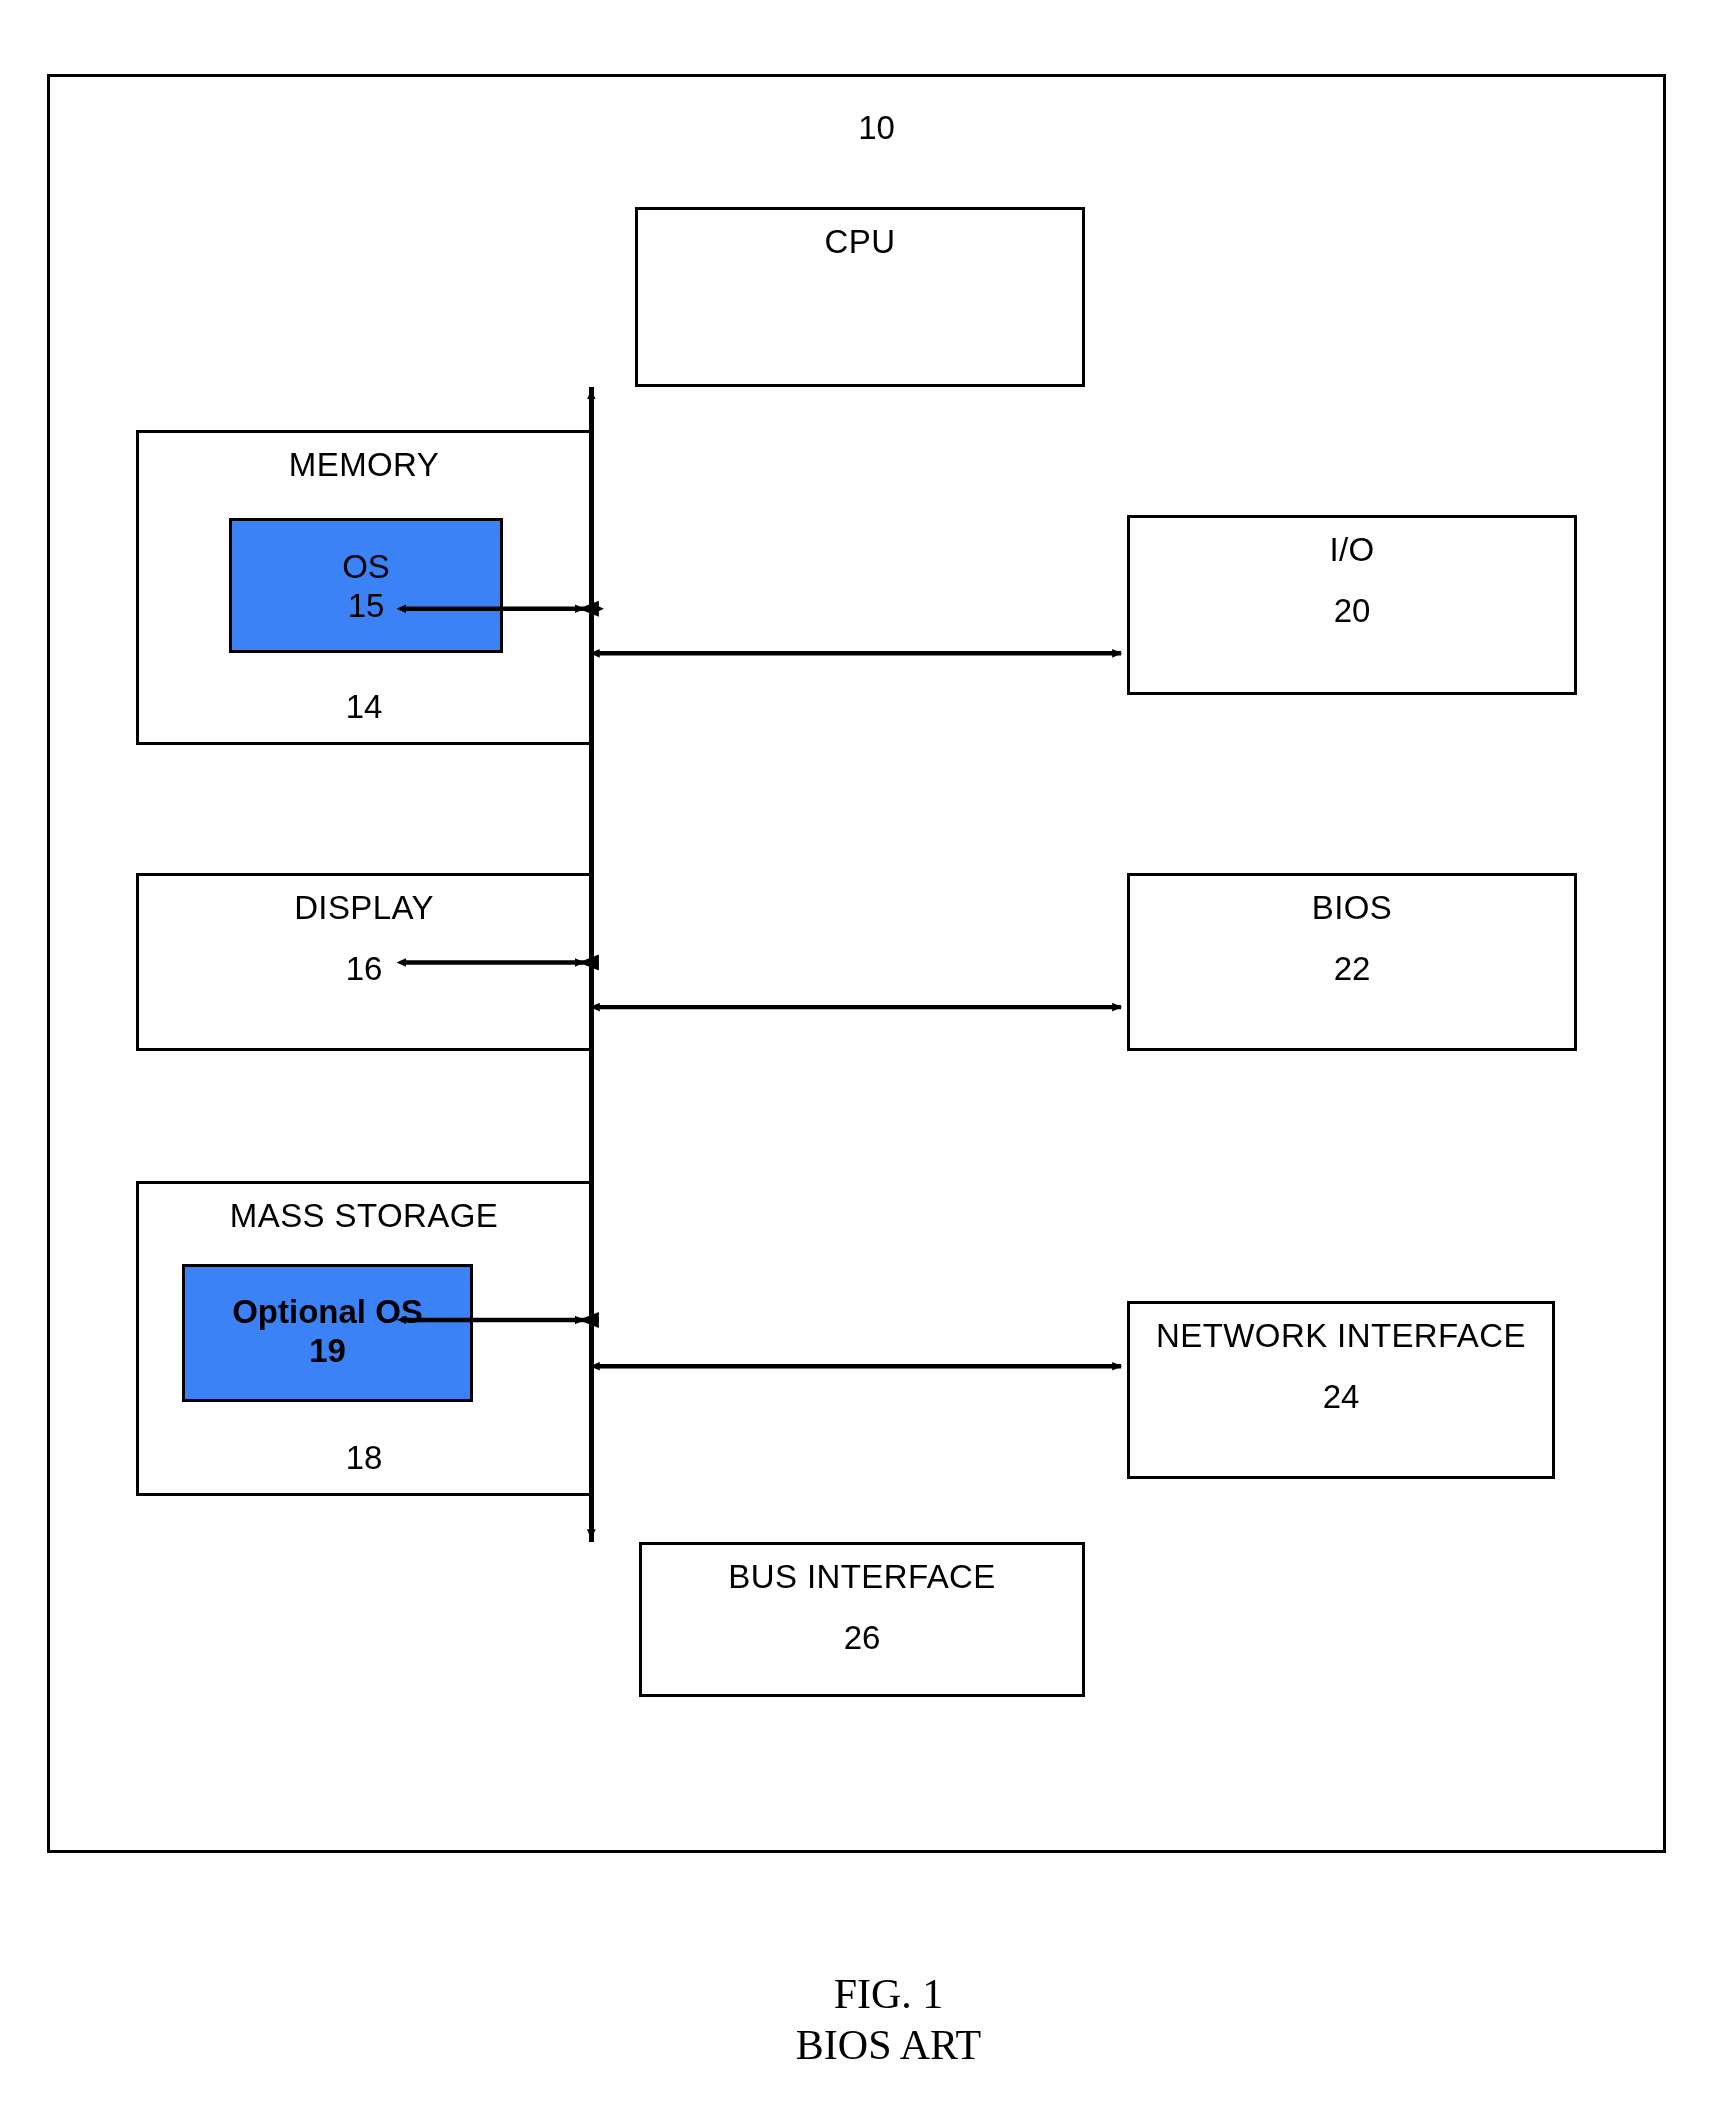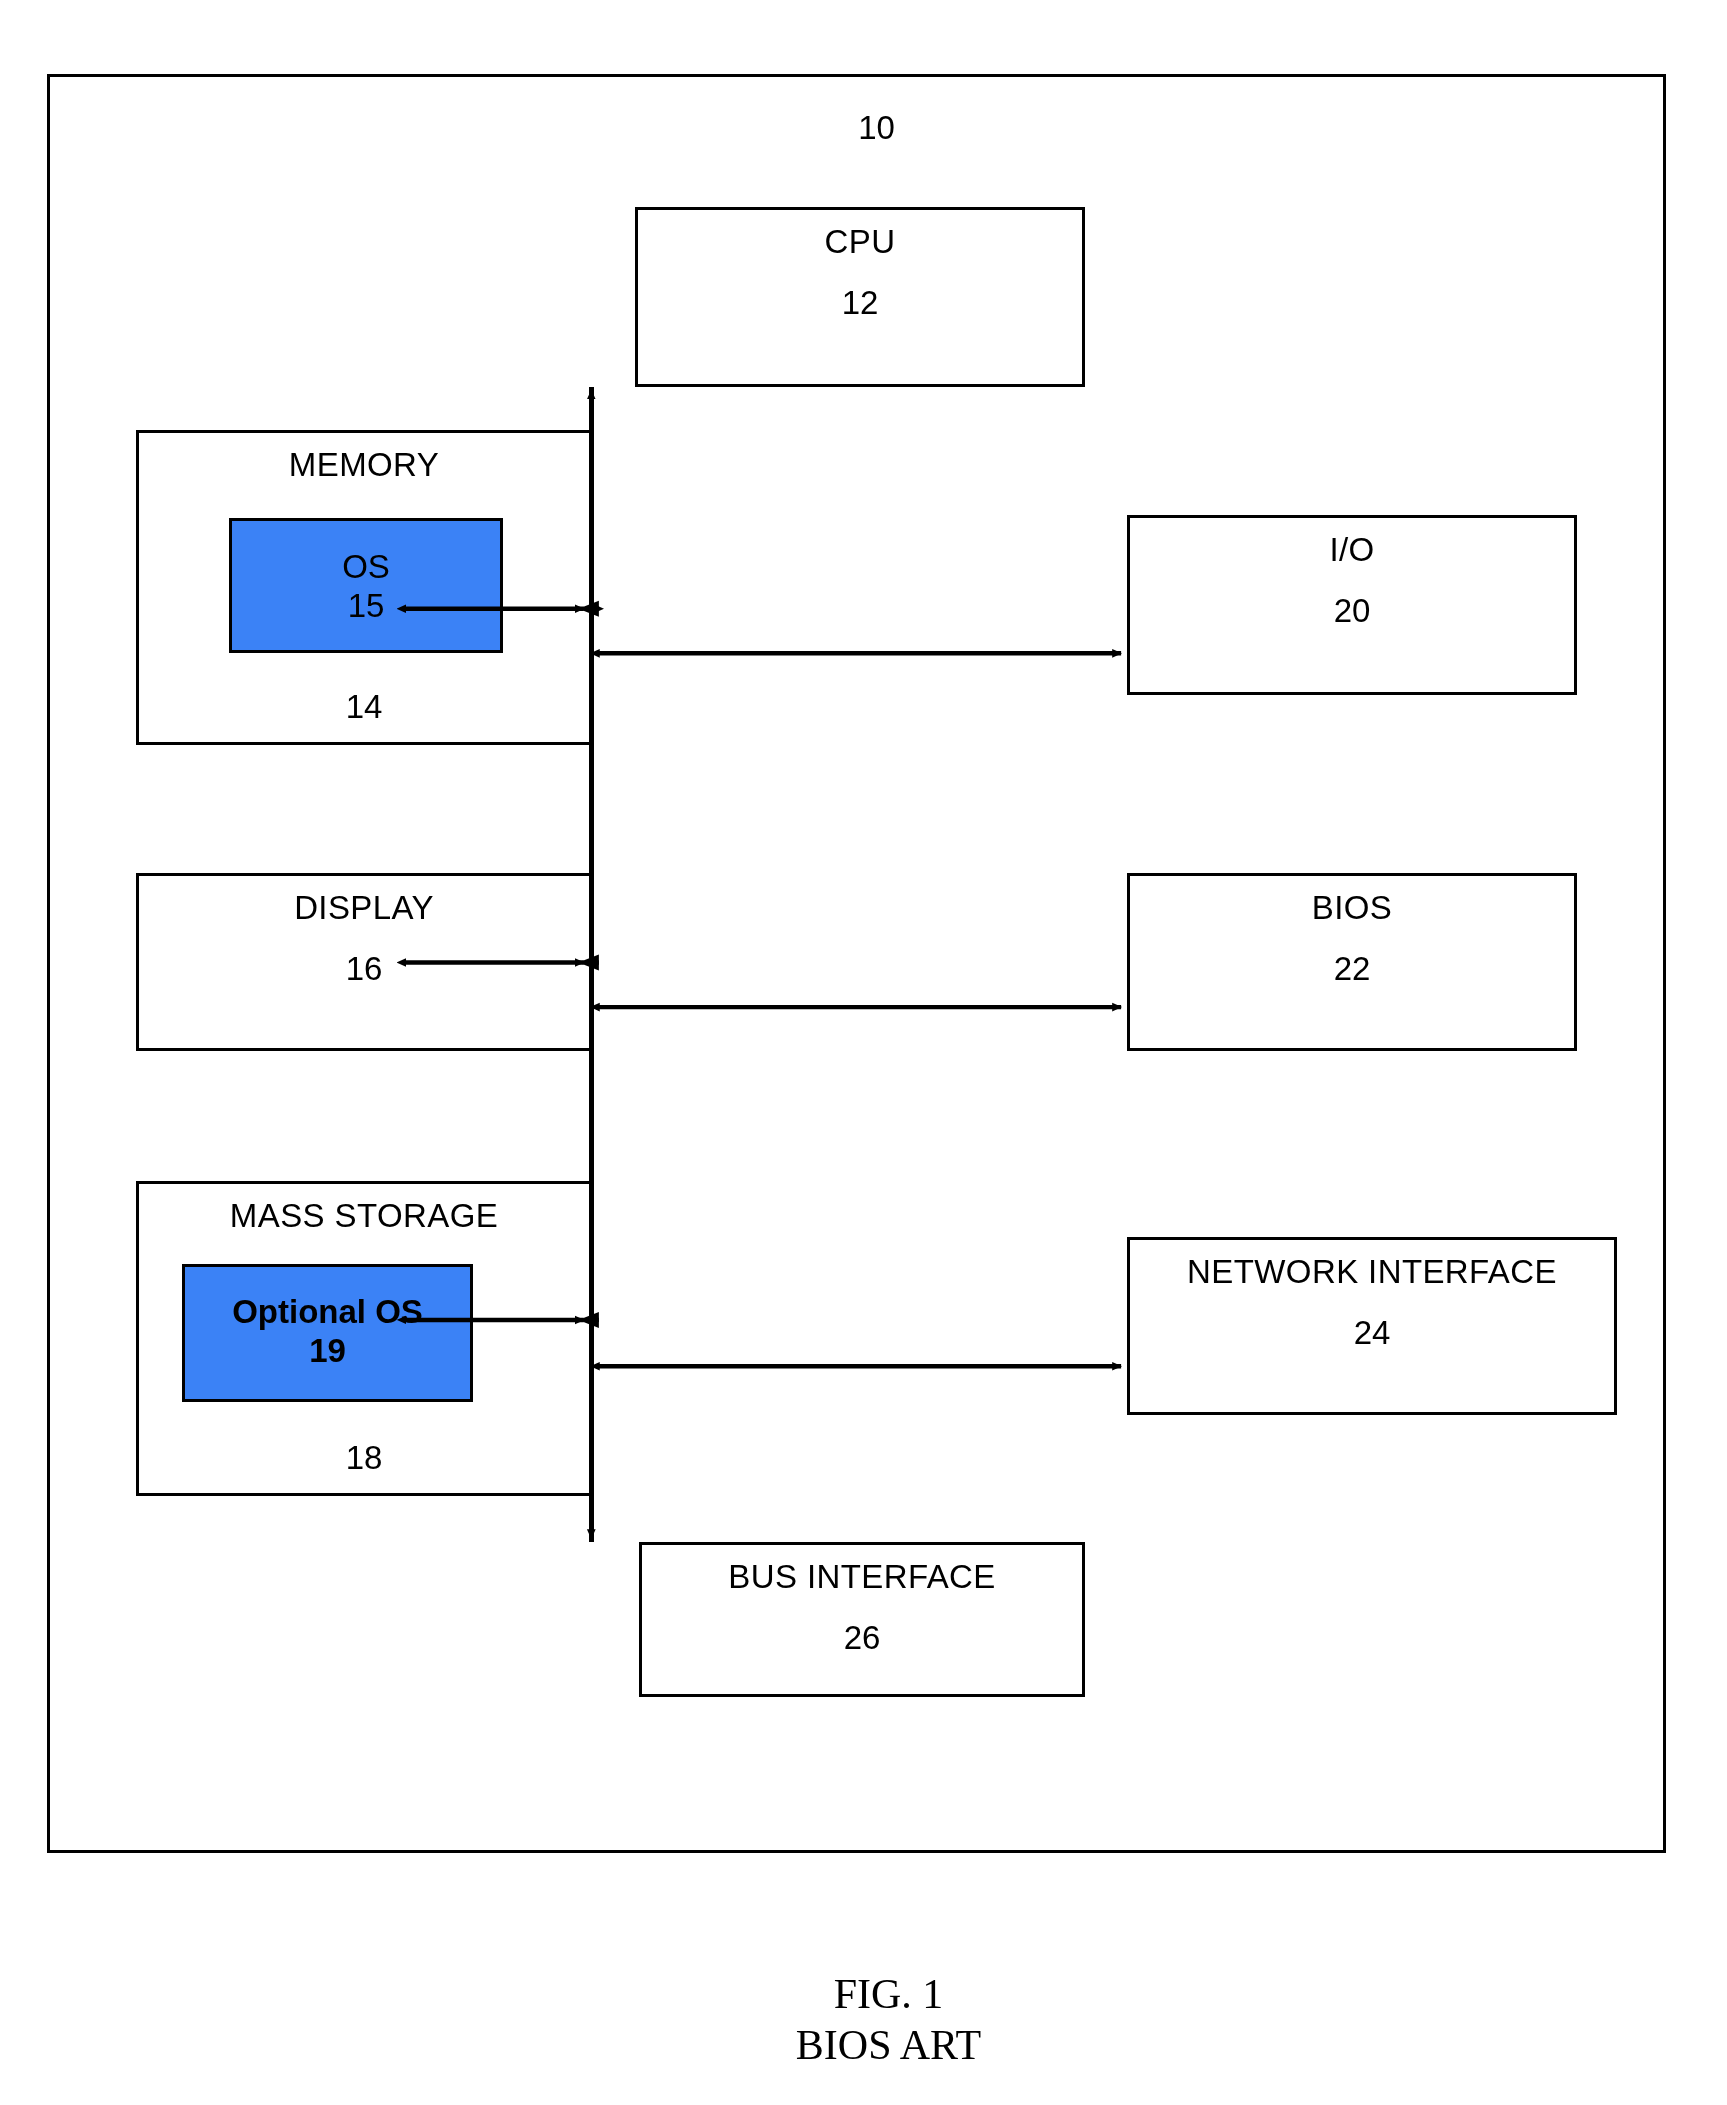--- a/index.html
+++ b/index.html
@@ -138,21 +138,20 @@
 <div id="figure-root">
 
   <div class="outer-frame"></div>
 
   <div class="fig-ref-10">10</div>
 
   <div class="bus-line" style="left:589px; top:387px; width:4.5px; height:1155px;"></div>
 
   <div class="node-box" style="left:635px; top:207px; width:450px; height:180px;">
     <div class="node-title" style="top:12.5px;">CPU</div>
-    <div class="node-ref" style="top:74px;">12</div>
   </div>
 
   <div class="node-box" style="left:136px; top:430px; width:456px; height:315px;">
     <div class="node-title" style="top:12.5px;">MEMORY</div>
 
     <div class="inner-box" style="left:90px; top:85px; width:274px; height:135px;">
       <div class="inner-title" style="top:26px;">OS</div>
       <div class="inner-ref" style="top:65px;">15</div>
     </div>
 
@@ -178,21 +177,21 @@
     <div class="node-title" style="top:12.5px;">MASS STORAGE</div>
 
     <div class="inner-box" style="left:43px; top:80px; width:291px; height:138px;font-weight:bold;">
       <div class="inner-title" style="top:25px;">Optional OS</div>
       <div class="inner-ref" style="top:64px;">19</div>
     </div>
 
     <div class="node-ref" style="top:255px;">18</div>
   </div>
 
-  <div class="node-box" style="left:1127px; top:1237px; width:490px; height:178px;">
+  <div class="node-box" style="left:1127px; top:1301px; width:428px; height:178px;">
     <div class="node-title" style="top:12.5px;">NETWORK INTERFACE</div>
     <div class="node-ref" style="top:74px;">24</div>
   </div>
 
   <div class="node-box" style="left:639px; top:1542px; width:446px; height:155px;">
     <div class="node-title" style="top:12.5px;">BUS INTERFACE</div>
     <div class="node-ref" style="top:74px;">26</div>
   </div>
 
   <svg class="arrows-svg" viewBox="0 0 1939 2363" width="1728" height="2106">

